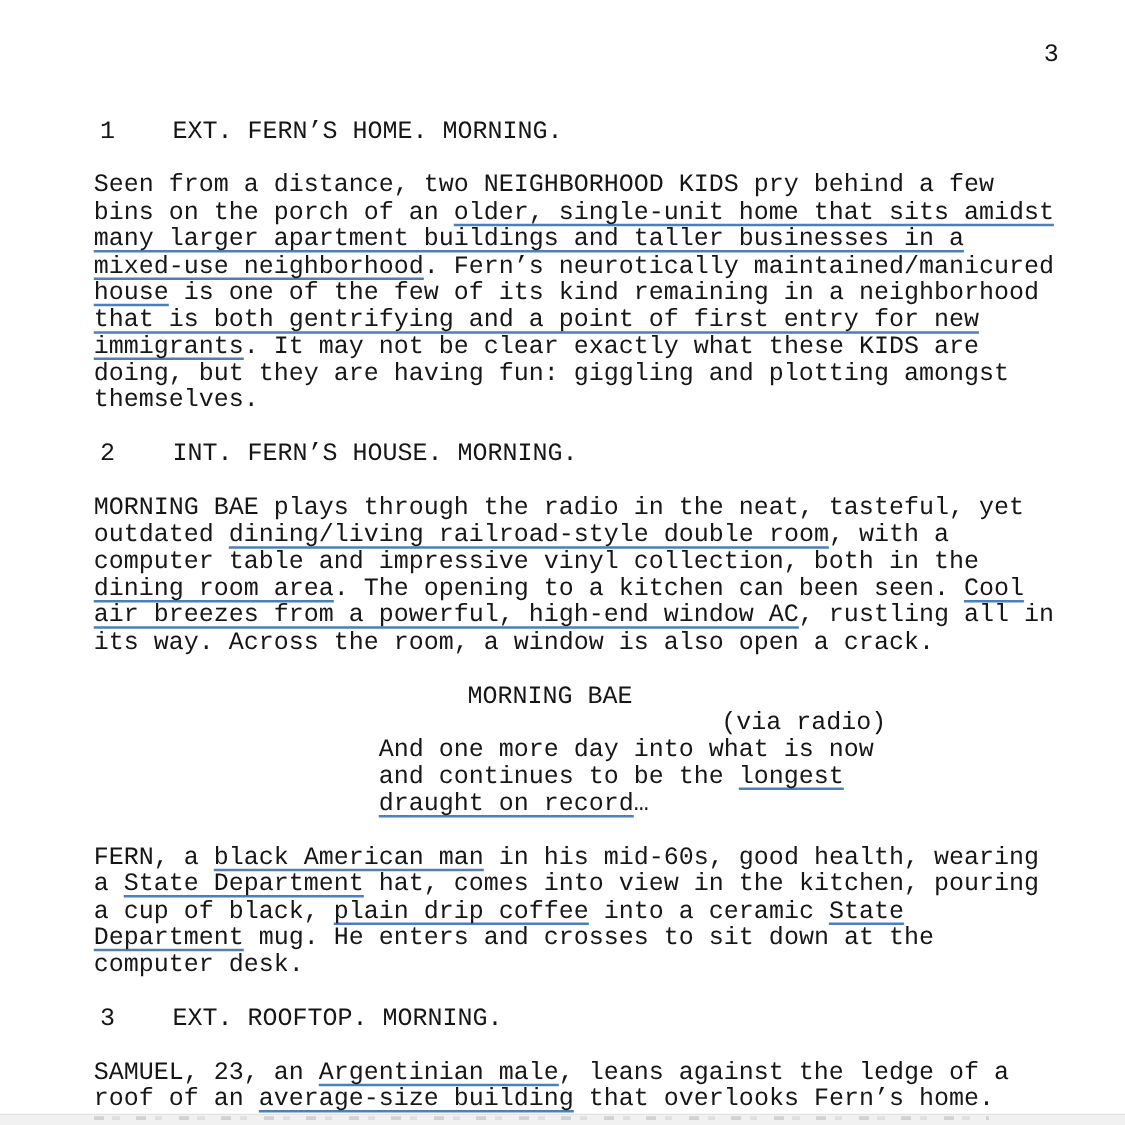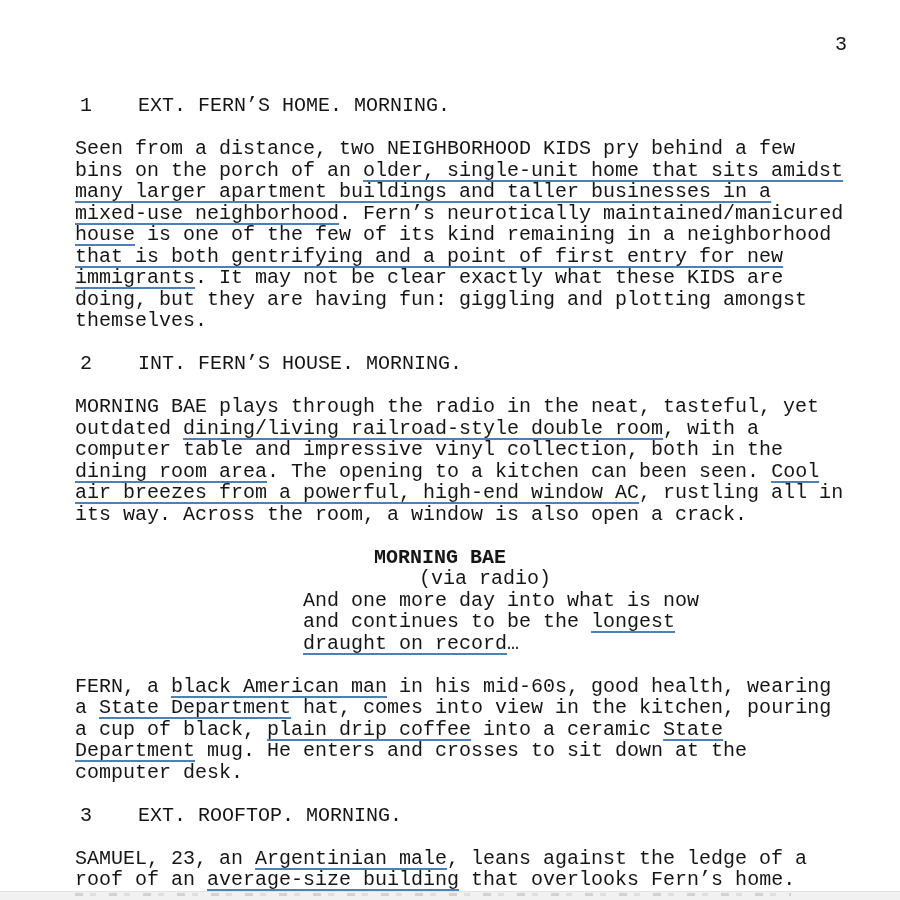--- a/index.html
+++ b/index.html
@@ -29,22 +29,22 @@
     top: 95px;
     width: 792px;
     font-size: 20px;
     line-height: 21.5px;
     white-space: pre-wrap;
   }
   .block { margin: 0 0 21.5px 0; }
   .scene-heading { display: flex; padding-left: 5px; }
   .scene-number { width: 58px; flex: 0 0 58px; }
   .line { white-space: pre; font-family: Liberation Mono, monospace; }
-  .dialogue-character { margin-left: 299px; white-space: pre; font-weight: bold; }
-  .dialogue-paren { margin-left: 344px; white-space: pre; }
+  .dialogue-character { margin-left: 299px; white-space: pre; }
+  .dialogue-paren { margin-left: 344px; white-space: pre; text-align: center; }
   .dialogue-lines { margin-left: 228px; }
   .u {
     text-decoration: underline;
     text-decoration-color: var(--underline-color, #4d80b8);
     text-decoration-thickness: 1.5px;
     text-underline-offset: 3.5px;
     text-decoration-skip-ink: none;
   }
   .page-cut {
     position: absolute;

